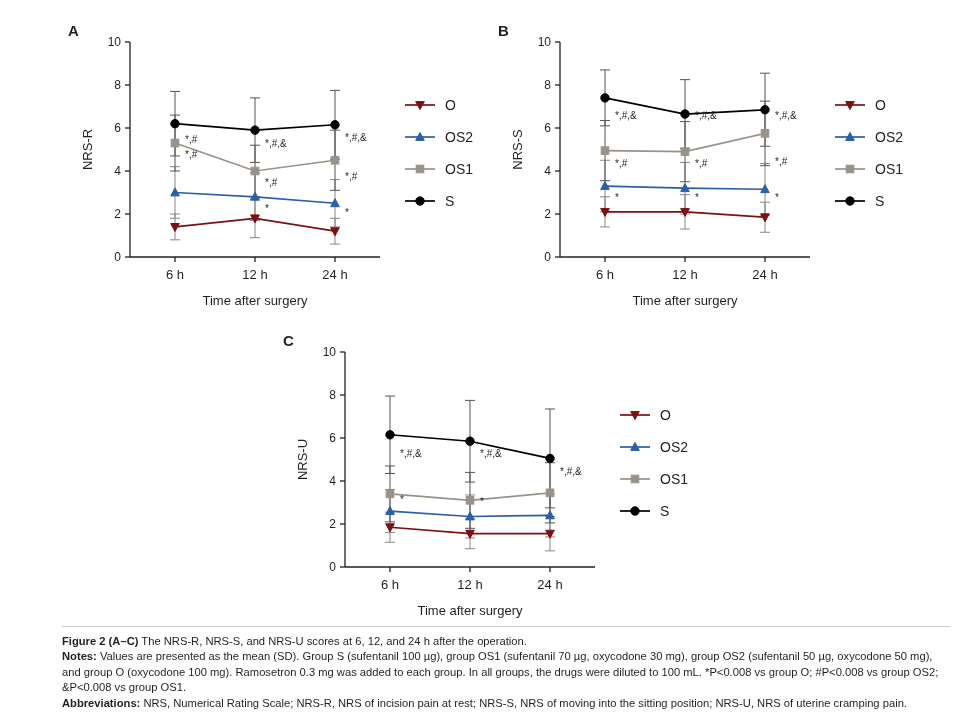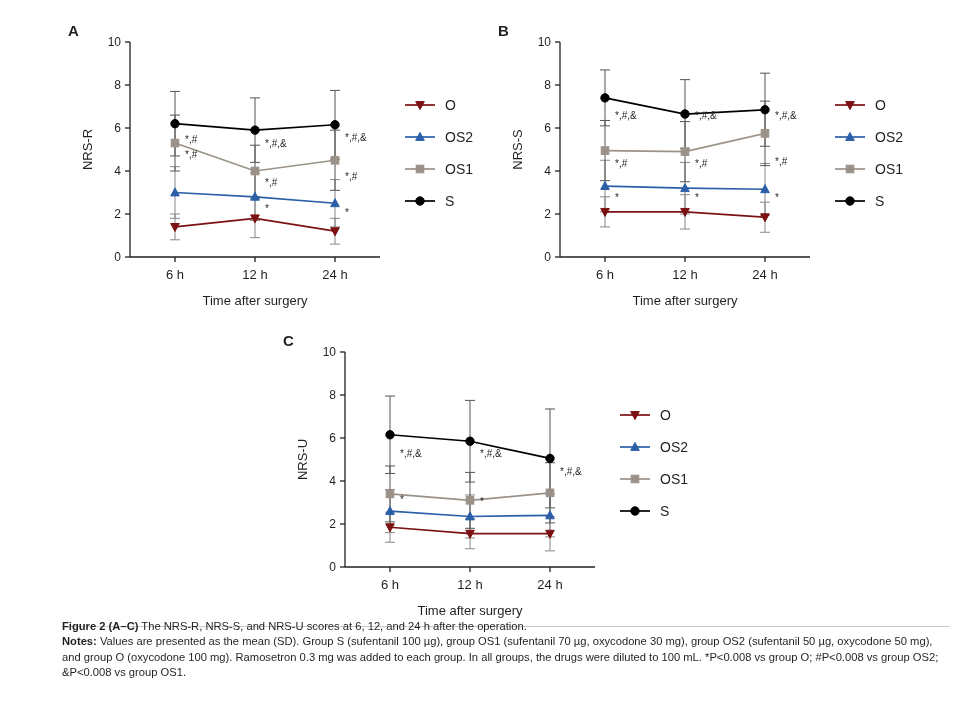--- a/index.html
+++ b/index.html
@@ -12,21 +12,21 @@
   .panel-letter{
     position:absolute;font-weight:bold;font-size:15px;color:#231f20;
   }
   svg{display:block;}
   .axis-label{font-size:13px;fill:#231f20;font-family:"Liberation Sans", sans-serif;}
   .tick-label{font-size:12px;fill:#231f20;font-family:"Liberation Sans", sans-serif;}
   .cat-label{font-size:13px;fill:#231f20;font-family:"Liberation Sans", sans-serif;}
   .sig{font-size:10px;fill:#231f20;font-family:"Liberation Sans", sans-serif;}
   .legend-label{font-size:14px;fill:#231f20;font-family:"Liberation Sans", sans-serif;}
   .caption{
-    position:absolute;left:62px;top:619px;width:888px;
+    position:absolute;left:62px;top:634px;width:888px;
     font-size:11.2px;line-height:1.38;color:#231f20;
   }
   .caption b{font-weight:bold;}
   .caption div{margin:0;}
   .cap-sep{position:absolute;left:62px;top:626px;width:888px;height:1px;background:#c9c9c9;}
 </style>
 </head>
 <body>
 
 <div class="panel" style="left:60px;top:20px;width:420px;height:310px;">
@@ -444,13 +444,14 @@
         <circle cx="360" cy="181" r="4.2" fill="#000000" stroke="#000000" stroke-width="1"></circle>
         <text x="385" y="186" class="legend-label">S</text>
       </g>
     </svg>
 </div>
 
 <div class="cap-sep"></div>
 <div class="caption">
   <div><b>Figure 2 (A–C)</b><span> The NRS-R, NRS-S, and NRS-U scores at 6, 12, and 24 h after the operation.</span></div>
   <div><b>Notes:</b><span> Values are presented as the mean (SD). Group S (sufentanil 100 µg), group OS1 (sufentanil 70 µg, oxycodone 30 mg), group OS2 (sufentanil 50 µg, oxycodone 50 mg), and group O (oxycodone 100 mg). Ramosetron 0.3 mg was added to each group. In all groups, the drugs were diluted to 100 mL. *P&lt;0.008 vs group O; #P&lt;0.008 vs group OS2; &amp;P&lt;0.008 vs group OS1.</span></div>
+  <div><b>Abbreviations:</b><span> NRS, Numerical Rating Scale; NRS-R, NRS of incision pain at rest; NRS-S, NRS of moving into the sitting position; NRS-U, NRS of uterine cramping pain.</span></div>
 </div>
 
 </body></html>

